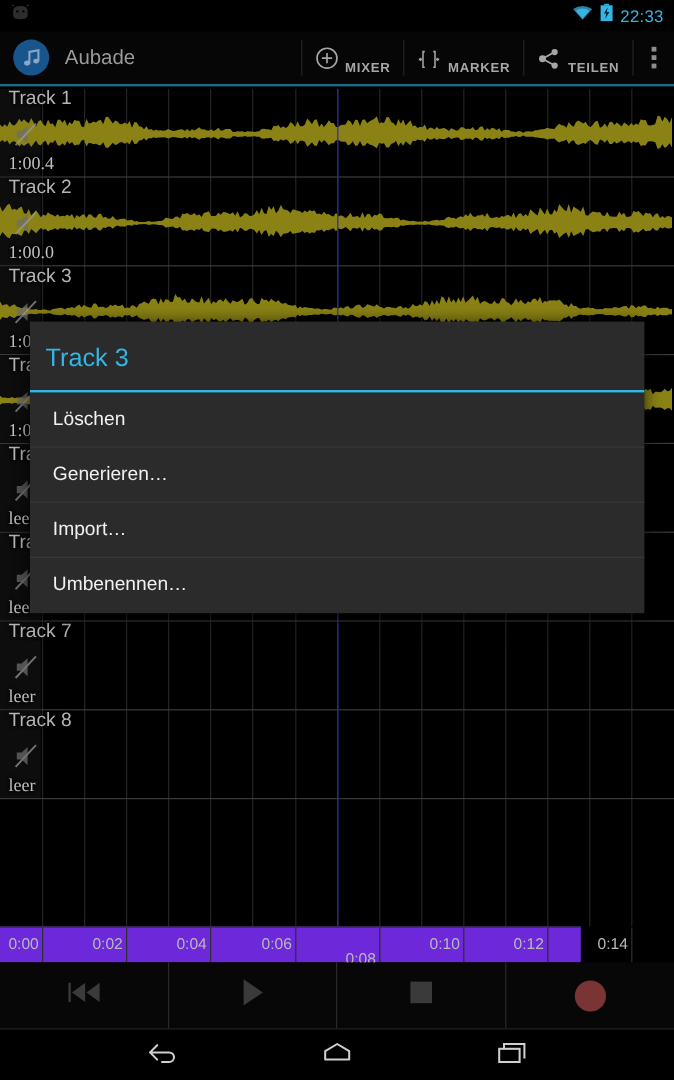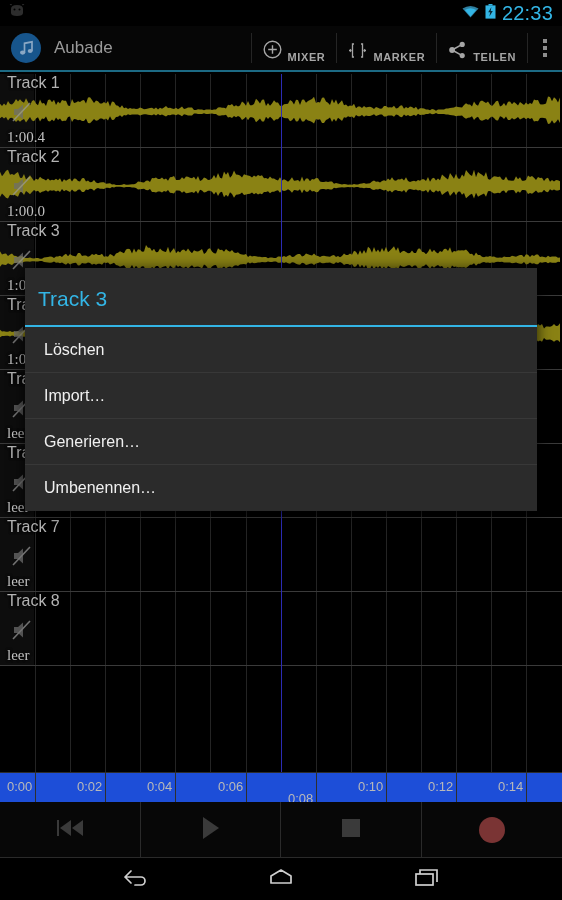--- a/index.html
+++ b/index.html
@@ -14,21 +14,21 @@
   
   .statusbar {
     position: absolute; top: 0; left: 0; width: 562px; height: 26px;
     background: #000; display: flex; align-items: center;
   }
   .sb-left { padding-left: 8px; display: flex; align-items: center; }
   .sb-right {
     margin-left: auto; padding-right: 9px;
     display: flex; align-items: center; gap: 6px;
   }
-  .sb-time { color: #33b5e5; font-size: 20px; letter-spacing: .2px; }
+  .sb-time { color: #33b5e5; font-size: 14px; letter-spacing: .2px; }
 
   
   .actionbar {
     position: absolute; top: 26px; left: 0; width: 562px; height: 46px;
     background: #060606;
     border-bottom: 2px solid #1c6a84;
     display: flex; align-items: center;
   }
   .logo {
     width: 30px; height: 30px; border-radius: 50%;
@@ -94,22 +94,22 @@
     position: absolute; left: 0; top: 20px; width: 562px; height: 36px;
     z-index: 3;
   }
   .playhead {
     position: absolute; top: 0; bottom: 0; width: 1px;
     background: #2b2bb4; z-index: 6;
   }
 
   
   .ruler {
-    position: absolute; top: 772px; left: 0; width: 562px; height: 30px;
-    background: #1d4ed8; border-top: 1px solid #2c2c2c;
+    position: absolute; top: 772px; left: 0; width: 484px; height: 30px;
+    background: #6d28d9; border-top: 1px solid #2c2c2c;
   }
   .ruler .tick {
     position: absolute; top: 0; bottom: 0; width: 1px; background: #2e2e2e;
   }
   .ruler .lbl {
     position: absolute; top: 6px; color: #b9b9b9; font-size: 13px;
   }
 
   
   .transport {
@@ -411,19 +411,19 @@
         <path d="M7 8 V4 H24 V16" stroke="#cfcfcf" stroke-width="1.7" fill="none"></path>
       </svg>
     </span>
   </div>
 
   <div class="scrim"></div>
   <div class="dialog">
     <div class="dlg-title">Track 3</div>
     <div id="dialog-items">
         <div class="dlg-item">Löschen</div>
+        <div class="dlg-item">Generieren…</div>
         <div class="dlg-item">Import…</div>
-        <div class="dlg-item">Generieren…</div>
         <div class="dlg-item">Umbenennen…</div>
       </div>
   </div>
 
 </div>
 
 </body></html>

